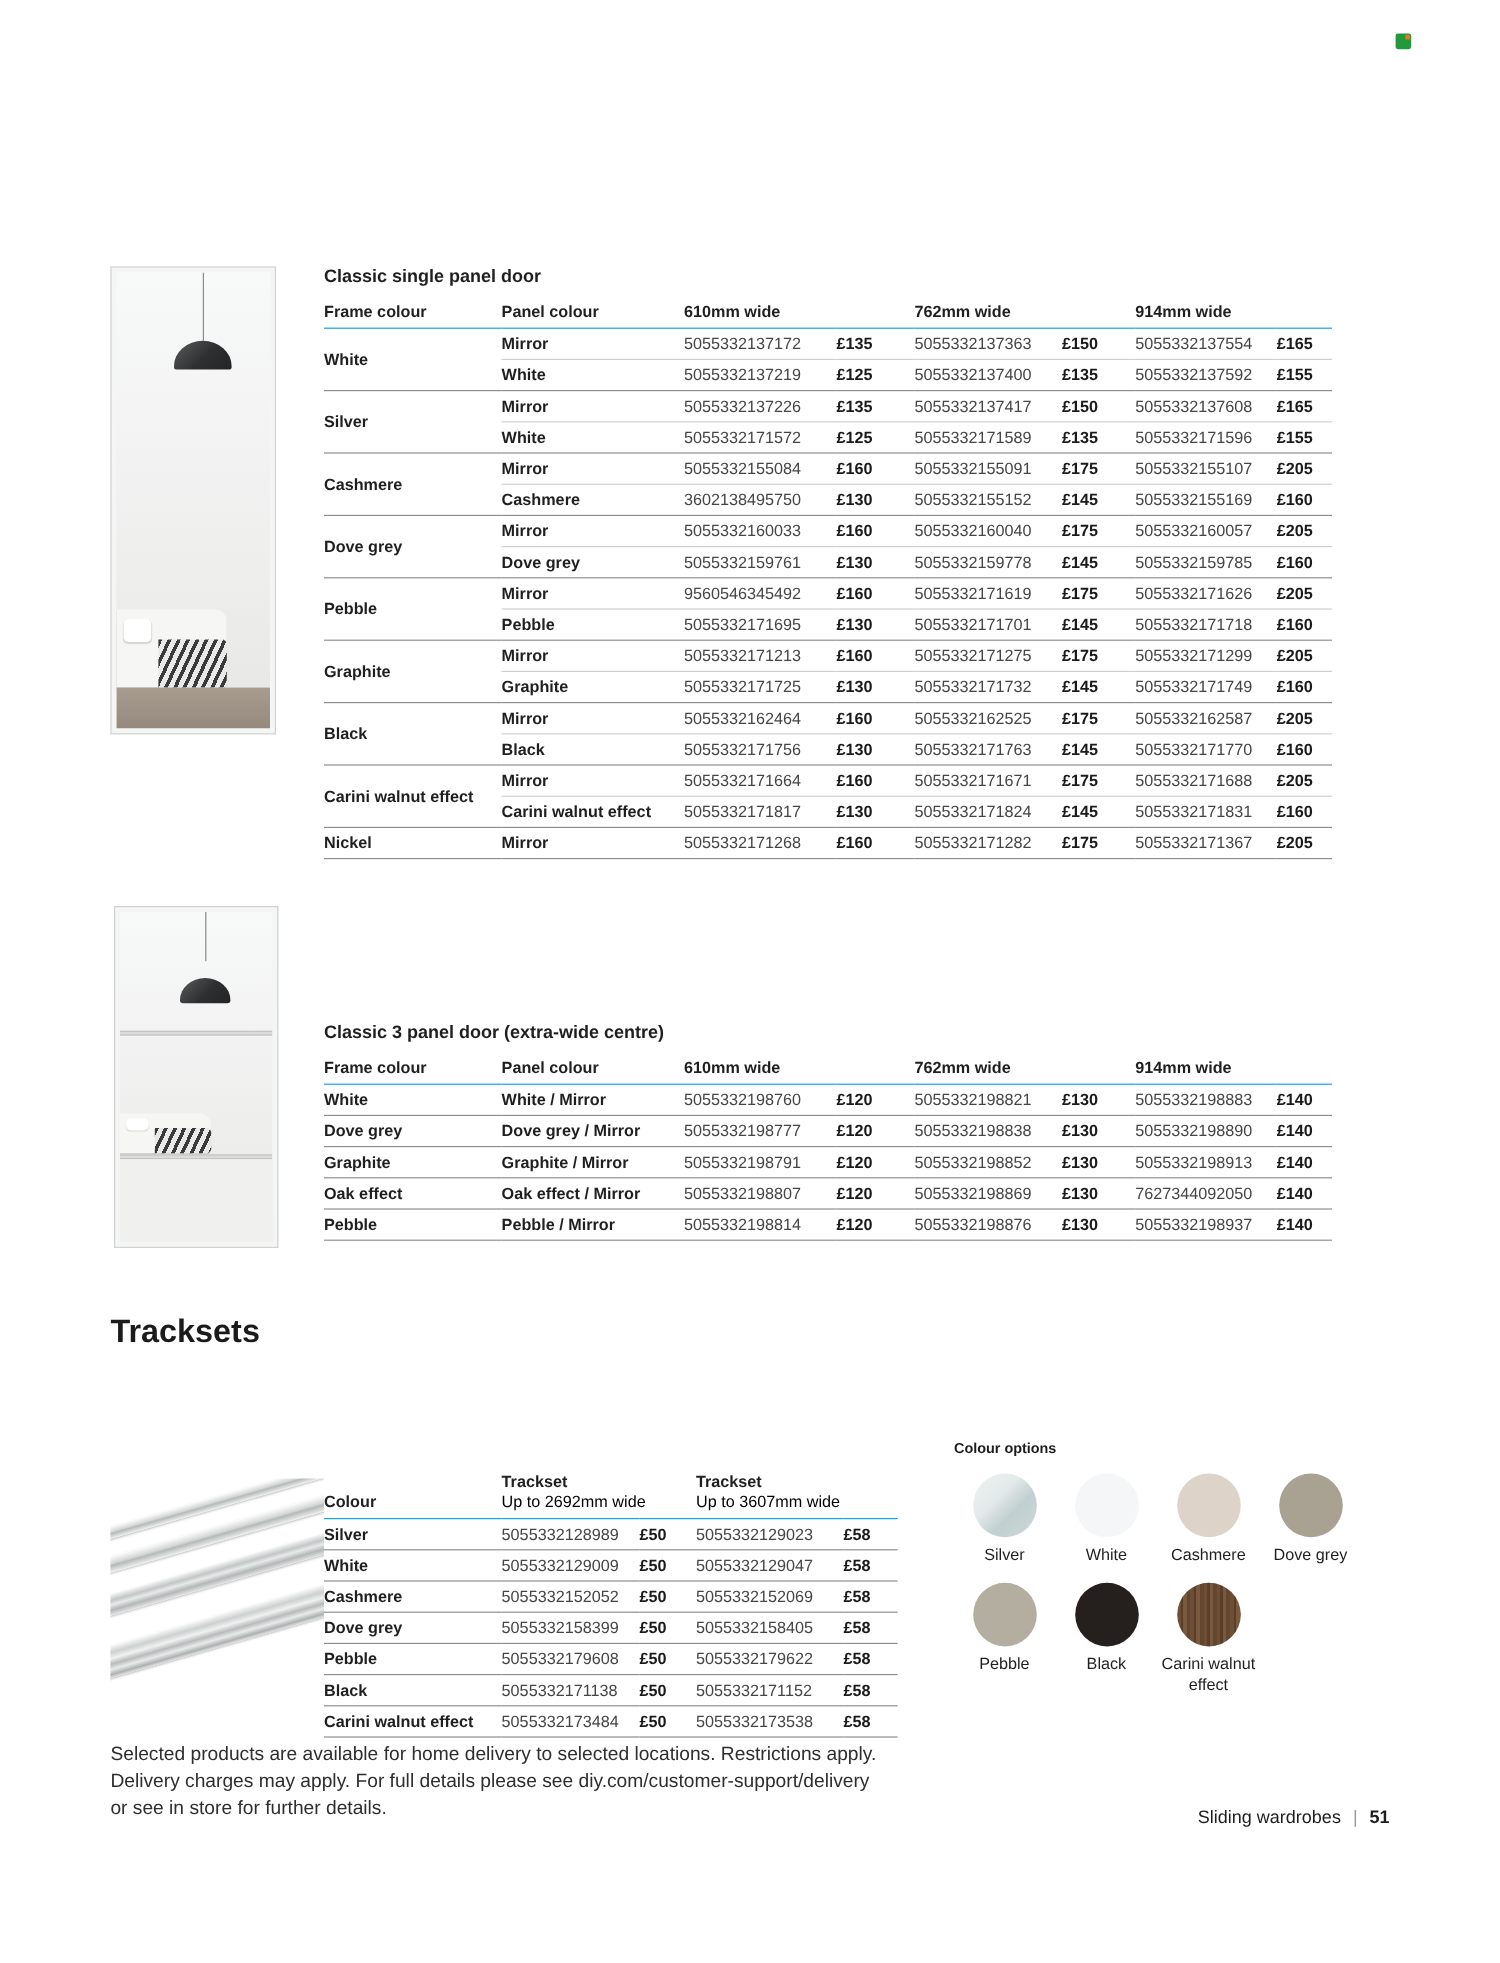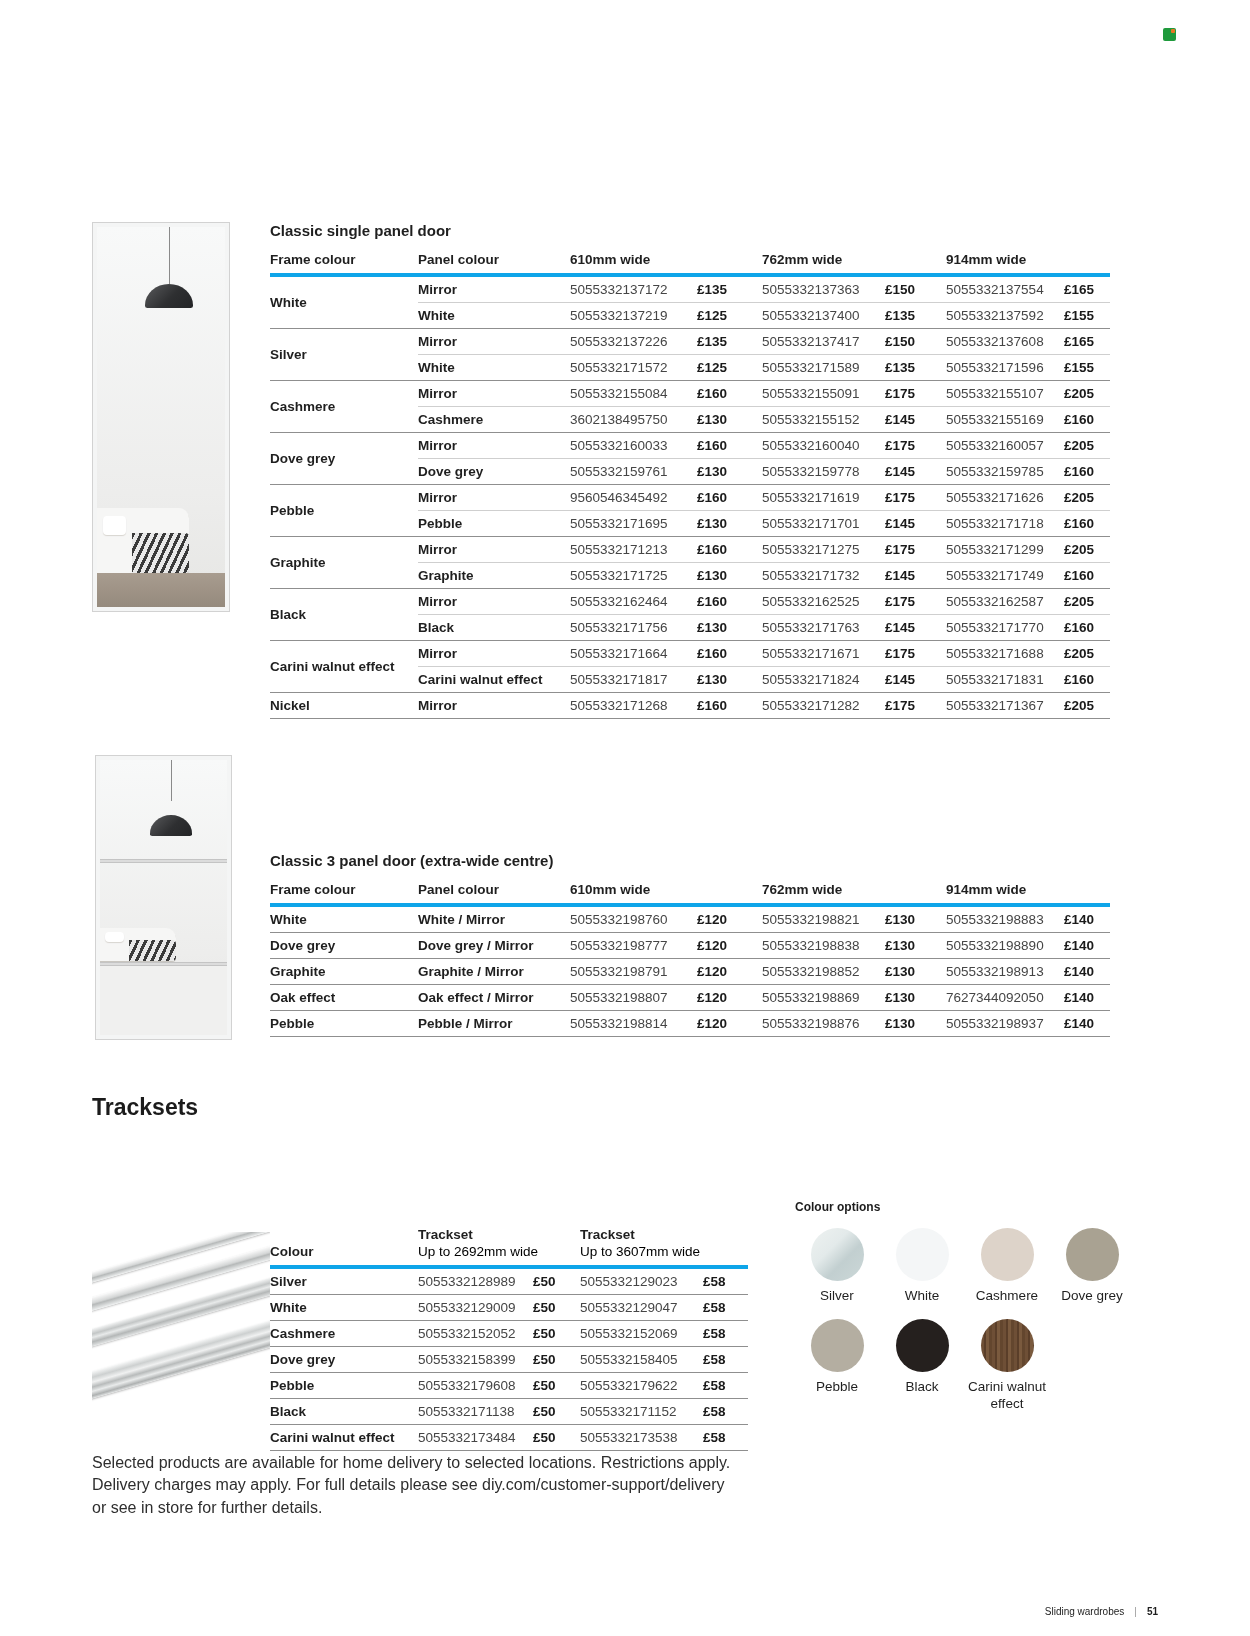--- a/index.html
+++ b/index.html
@@ -40,49 +40,49 @@
   .tbar3{top:100px;left:-10px;width:218px;height:17px;
          background:linear-gradient(180deg,#f4f5f5 0%,#c3c6c6 30%,#e8eaea 50%,#b4b7b7 75%,#e3e5e5 100%);}
   .tbar4{top:142px;left:-7px;width:210px;height:26px;
          background:linear-gradient(180deg,#f7f8f8 0%,#cdd0d0 22%,#f0f1f1 40%,#b8bbbb 58%,#e9ebeb 74%,#aeb1b1 90%,#dfe1e1 100%);}
 
   
   .tbl-sec{position:absolute;left:270px;width:840px;}
   .sec1{top:222px;} .sec2{top:852px;}
   .tbl-title{margin:0 0 8px 0;font-size:15px;font-weight:700;color:#1f1f1f;}
   table{border-collapse:collapse;table-layout:fixed;width:100%;font-size:13.5px;color:#3d3d3d;}
-  th{text-align:left;font-weight:700;color:#1f1f1f;padding:5px 0 6px;border-bottom:4px solid #0ea5e9;vertical-align:bottom;}
+  th{text-align:left;font-weight:700;color:#1f1f1f;padding:5px 0 6px;border-bottom:1px solid #0ea5e9;vertical-align:bottom;}
   td{padding:5px 0 5px;vertical-align:middle;}
   td.frame,td.panel,td.colourname{font-weight:700;color:#1f1f1f;}
   td.price{font-weight:700;color:#1a1a1a;}
   td.code{color:#454545;}
   tr.group-start td{border-top:1px solid #8f8f8f;}
   tbody tr:first-child td{border-top:none;}
   tr.sub-row td{border-top:1px solid #cfcfcf;}
   table{border-bottom:1px solid #8f8f8f;}
   .th-sub{font-weight:400;color:#000000;margin-top:2px;}
 
   
-  .tracksets-head{position:absolute;left:92px;top:1094px;margin:0;font-size:23px;font-weight:700;color:#1b1b1b;}
+  .tracksets-head{position:absolute;left:92px;top:1094px;margin:0;font-size:27px;font-weight:700;color:#1b1b1b;}
   .tracksets-desc{position:absolute;left:92px;top:1136px;width:900px;font-size:15.5px;color:#2e2e2e;}
   .track-tbl-sec{position:absolute;left:270px;top:1222px;width:478px;}
 
   
   .copt-sec{position:absolute;left:795px;top:1200px;width:350px;}
   .copt-head{margin:0 0 14px 0;font-size:12px;font-weight:700;color:#1c1c1c;}
   .copt-row{display:flex;gap:1px;margin-bottom:14px;}
   .copt{width:84px;text-align:center;}
   .swatch{width:53px;height:53px;border-radius:50%;margin:0 auto;}
   .swatch.mirror-fill{background:linear-gradient(135deg,#eef2f1 0%,#e3eaea 38%,#c2cfd0 62%,#ccd8d8 100%);}
   .swatch.wood{background:repeating-linear-gradient(90deg,#6e4f36 0 3px,#5a3e29 3px 5px,#7a5a3e 5px 8px,#63462e 8px 11px);}
   .copt-label{margin-top:7px;font-size:13.5px;color:#1f1f1f;line-height:1.25;}
 
   
   .footnote{position:absolute;left:92px;top:1436px;width:645px;font-size:16px;line-height:1.4;color:#2e2e2e;}
-  .page-foot{position:absolute;right:92px;top:1606px;font-size:10px;color:#1d1d1d;white-space:nowrap;}
+  .page-foot{position:absolute;right:92px;top:1506px;font-size:15px;color:#1d1d1d;white-space:nowrap;}
   .page-foot .sep{color:#9a9a9a;margin:0 10px;}
   .page-foot .pagenum{font-weight:700;}
 </style>
 </head>
 <body>
 
 <div class="page">
 
   <div class="brand-mark">
       <span class="bm-dot"></span>

